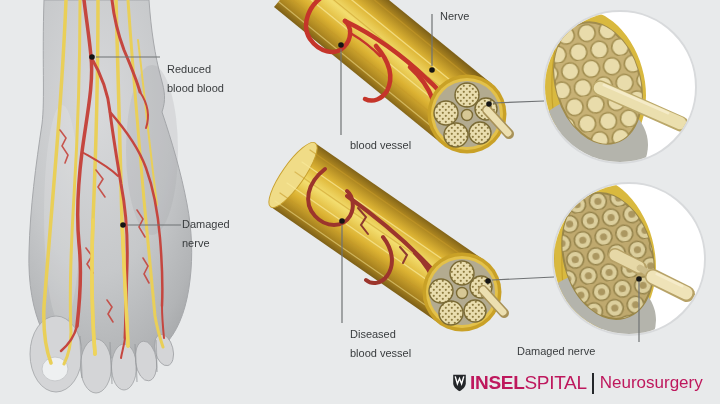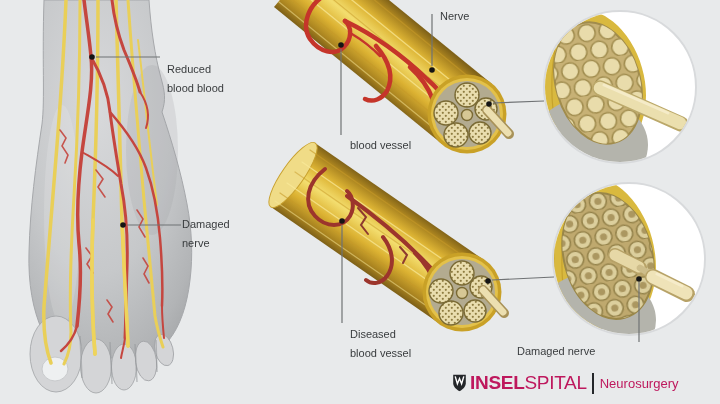--- a/index.html
+++ b/index.html
@@ -14,21 +14,21 @@
   }
   .lbl span { display:block; }
   .logo {
     position:absolute; left:452px; top:368px; height:30px;
     display:flex; align-items:center; color:#be185d;
   }
   .logo .shield { margin-right:3px; display:flex; align-items:center; }
   .logo .bold  { font-size:19px; font-weight:bold; letter-spacing:-0.3px; }
   .logo .light { font-size:19px; font-weight:normal; letter-spacing:-0.3px; }
   .logo .divider { width:2px; height:21px; background:#24272a; margin:0 6px 0 5px; }
-  .logo .dept  { font-size:13px; font-weight:normal; }
+  .logo .dept  { font-size:17px; font-weight:normal; }
 </style>
 </head>
 <body>
 
 <div class="canvas">
 
   <svg class="art" width="720" height="404" viewBox="0 0 720 404">
     <defs>
       <radialGradient id="footG" cx="0.42" cy="0.30" r="0.85">
         <stop offset="0" stop-color="#d8d9db"></stop>

